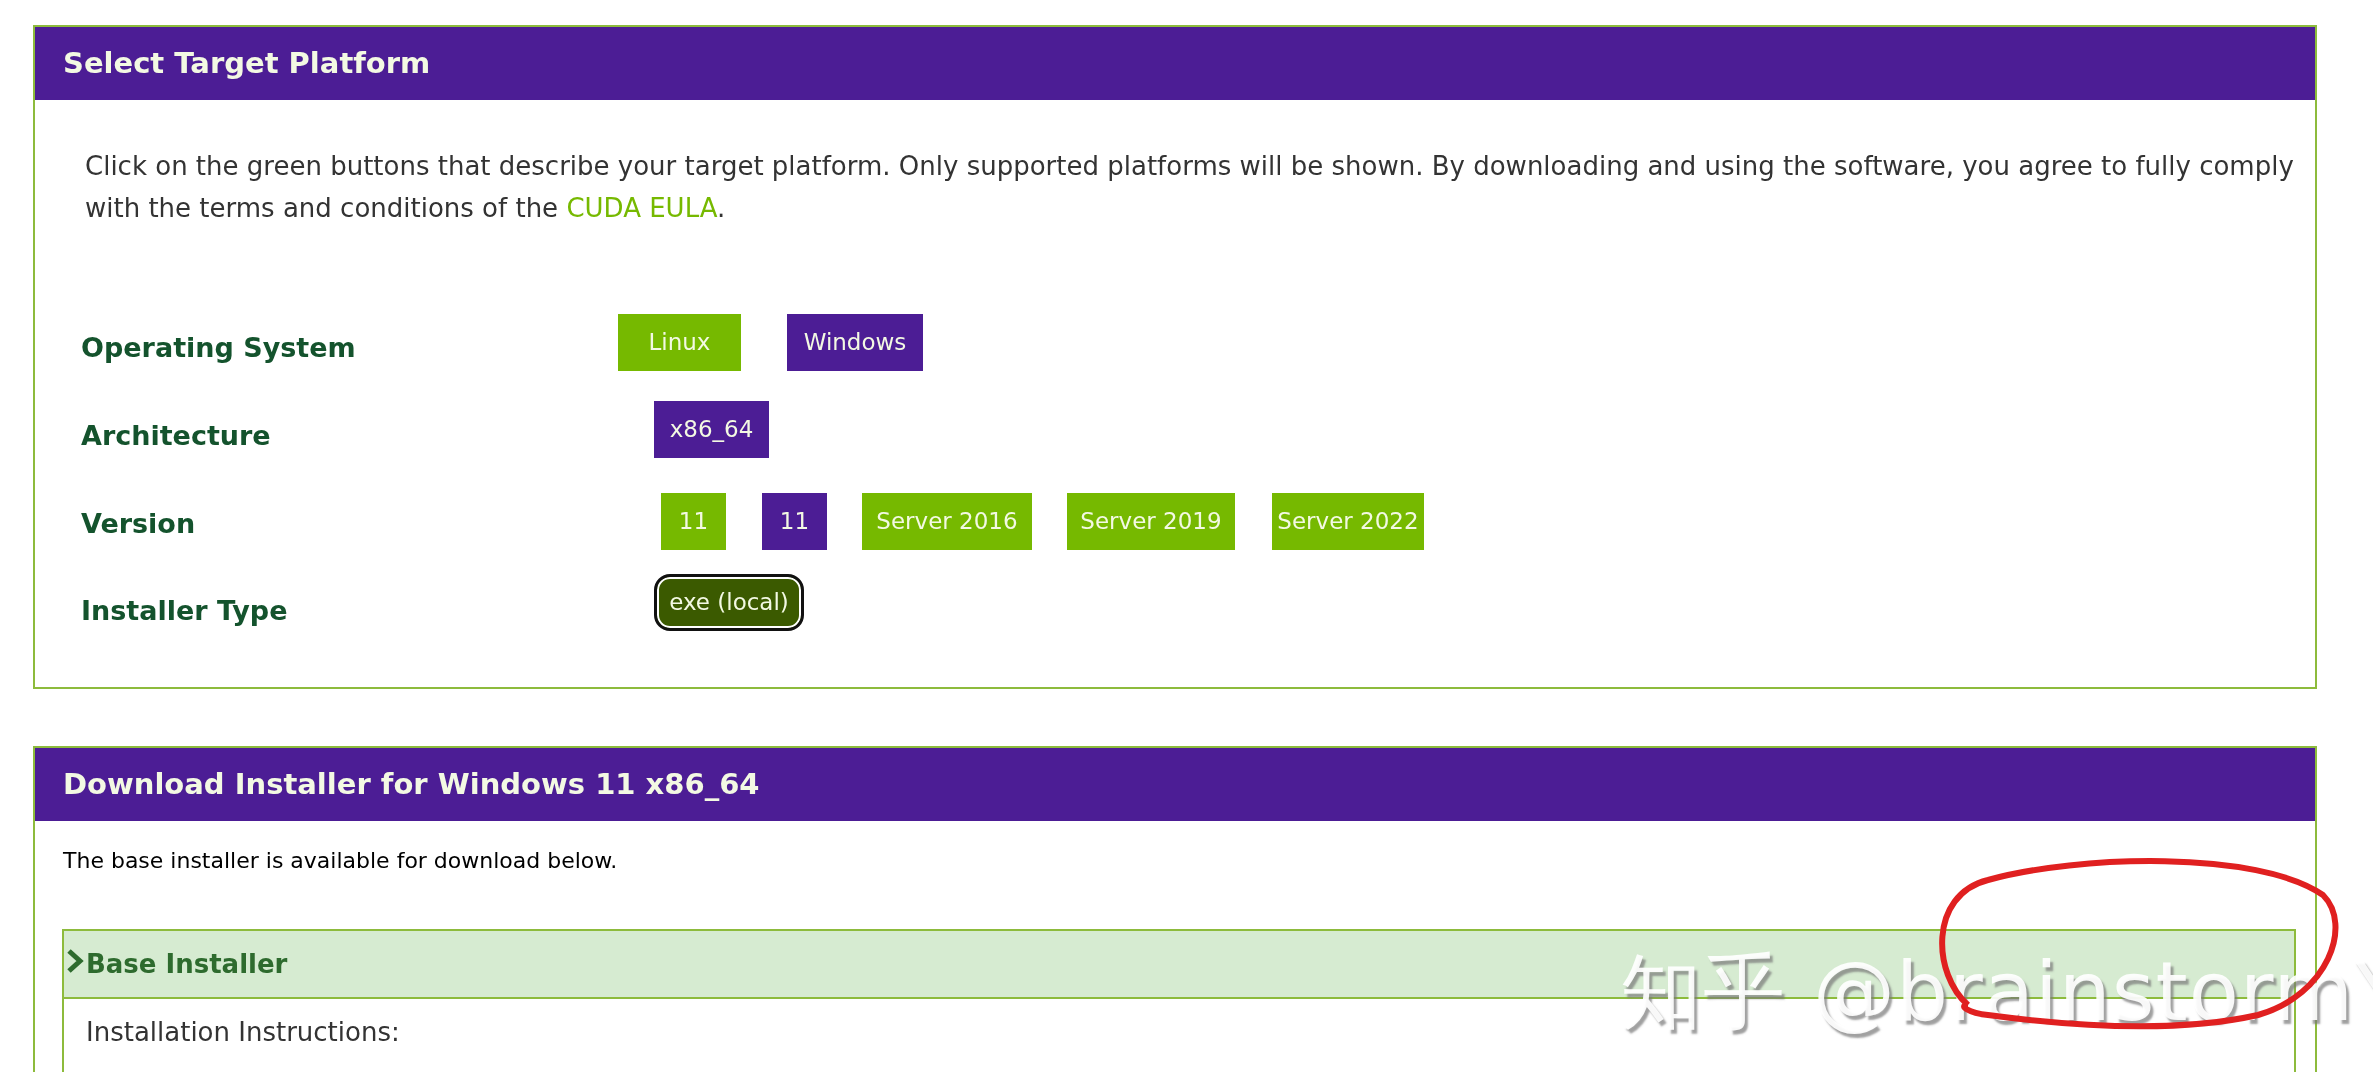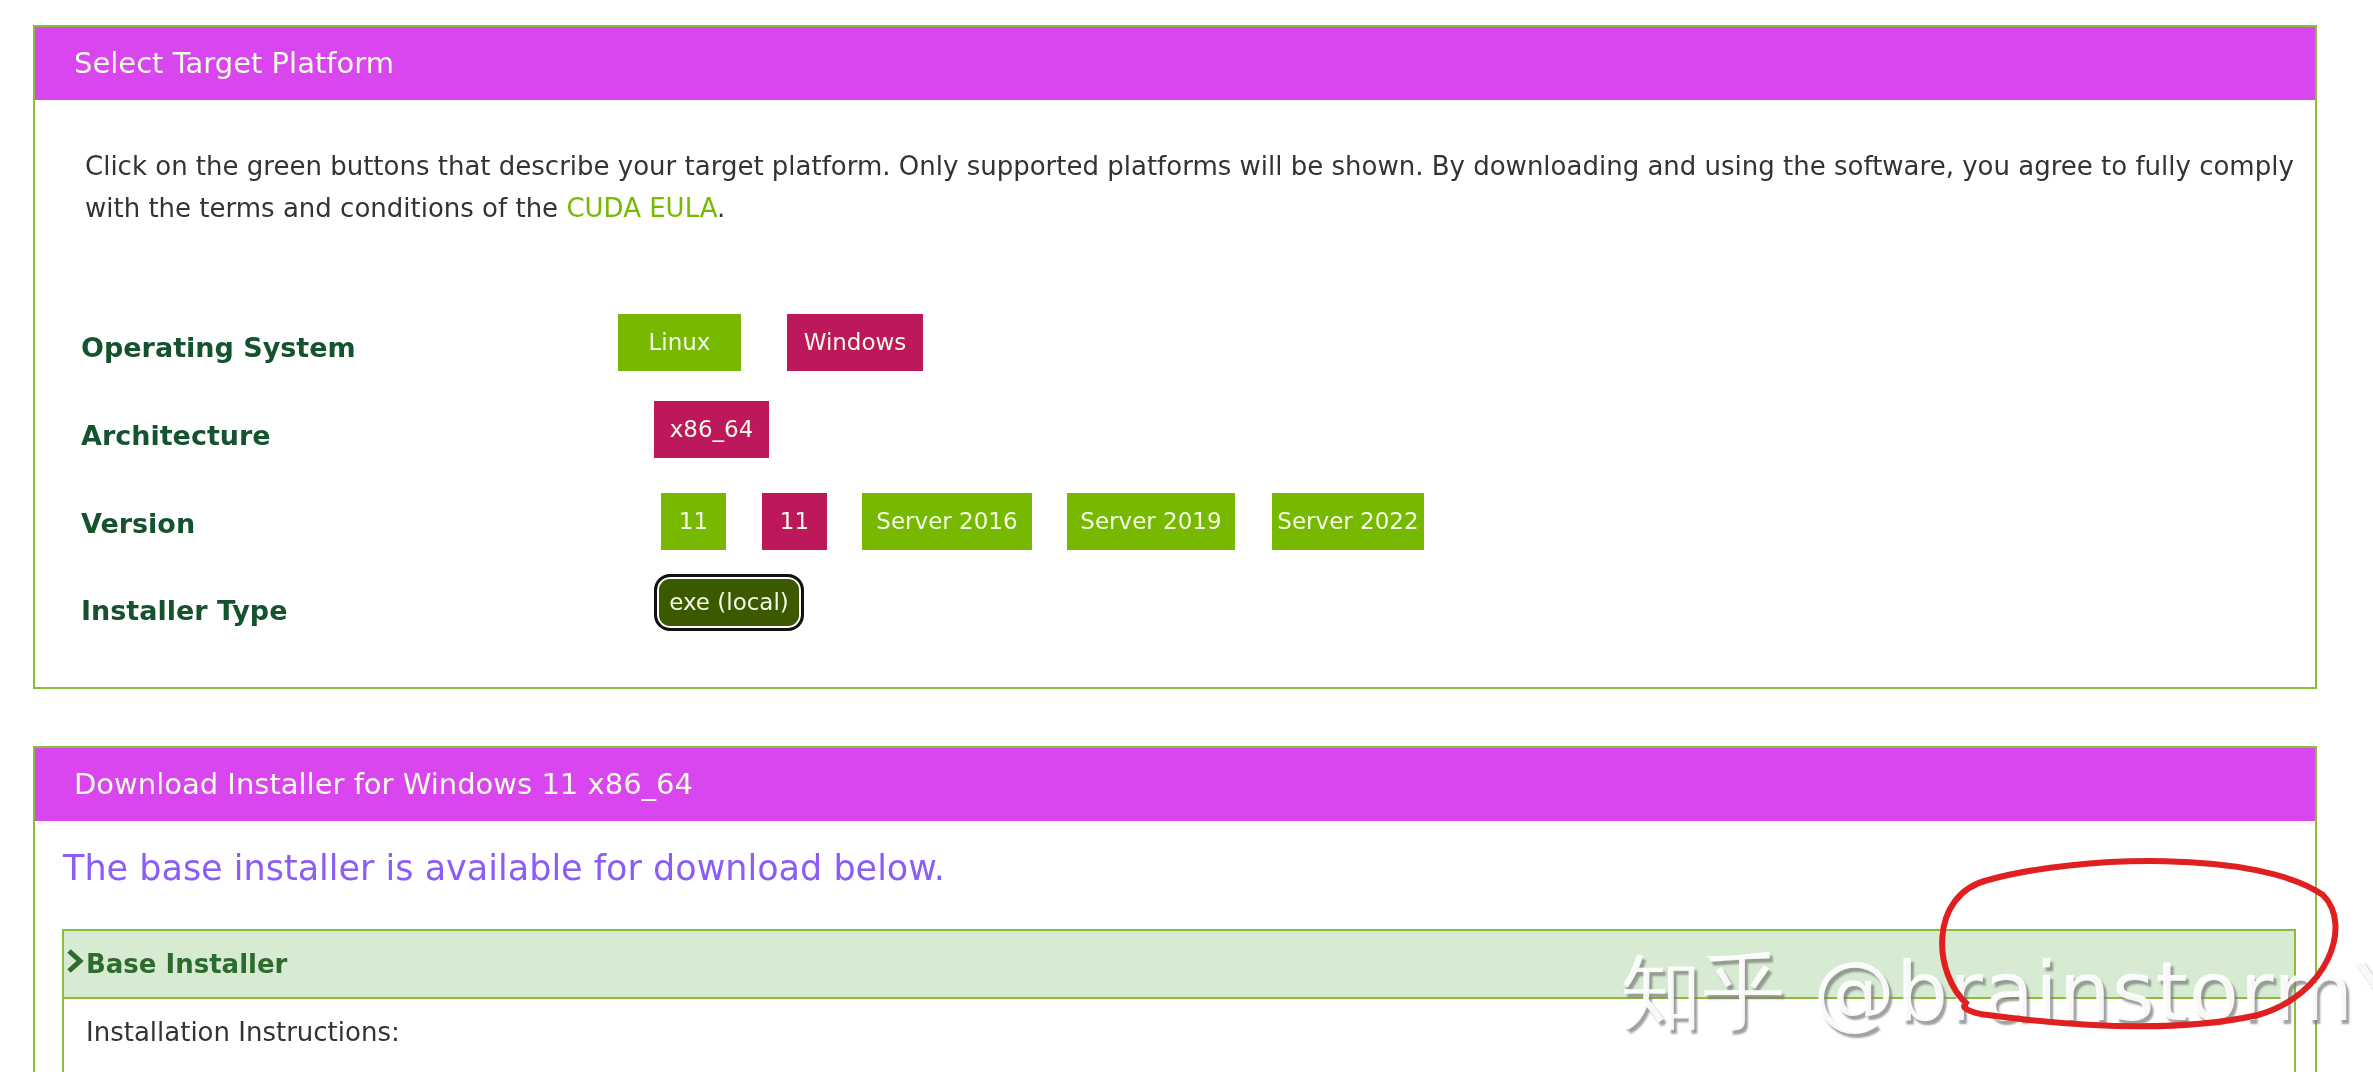--- a/index.html
+++ b/index.html
@@ -1,28 +1,28 @@
 <!DOCTYPE html>
 <html><head>
 <meta charset="utf-8">
 <style>
   html, body { margin:0; padding:0; background:#ffffff; }
   body { width:2373px; height:1072px; position:relative; overflow:hidden;
          font-family:"DejaVu Sans", "Liberation Sans", sans-serif; color:#2b2b2b; }
   .panel { position:absolute; left:33px; width:2284px; border:2px solid #8dbb3c; background:#fff; box-sizing:border-box; }
-  .panel-header { background:#d946ef; color:#f3f9e3; font-weight:normal; font-size:29px; height:73px; line-height:73px; padding-left:39px; }
+  .panel-header { background:#4c1d95; color:#f3f9e3; font-weight:bold; font-size:29px; height:73px; line-height:73px; padding-left:28px; }
   #p1 { top:25px; height:664px; }
   #p2 { top:746px; height:340px; border-bottom:none; }
   .intro { position:absolute; left:50px; top:118px; width:2220px; font-size:26px; line-height:42px; color:#333; }
   .intro a { color:#76b900; text-decoration:none; }
   .label { position:absolute; left:46px; font-size:27px; font-weight:bold; color:#14532d; }
   .btn { position:absolute; height:57px; line-height:57px; background:#76b900; color:#f3f9e3; font-size:23px; text-align:center; box-sizing:border-box; cursor:pointer; }
-  .btn.sel { background:#be185d; }
+  .btn.sel { background:#4c1d95; }
   .btn.focus { background:#3b5a00; border:3px solid #111; box-shadow:inset 0 0 0 2px #fff; border-radius:16px; line-height:51px; }
-  .sub { position:absolute; left:28px; top:100px; font-size:35px; color:#8b5cf6; }
+  .sub { position:absolute; left:28px; top:100px; font-size:22px; color:#000000; }
   .base-row { position:absolute; left:27px; top:181px; width:2234px; height:70px; background:#d6ebd1; border:2px solid #8dbb3c; box-sizing:border-box; }
   .base-title { position:absolute; left:2px; top:0; line-height:66px; font-size:26px; font-weight:bold; color:#2e6b2e; }
   .chev { display:inline-block; margin-right:2px; }
   .dl-btn { position:absolute; right:22px; top:0; width:318px; height:66px; background:#76b900; color:#f3f9e3; font-size:25px; line-height:66px; text-align:center; cursor:pointer; }
   .inst-box { position:absolute; left:27px; top:249px; width:2234px; height:120px; border-left:2px solid #8dbb3c; border-right:2px solid #8dbb3c; box-sizing:border-box; }
   .inst { position:absolute; left:22px; top:20px; font-size:26px; color:#333; }
   .watermark { position:absolute; left:1620px; top:938px; font-size:82px; color:rgba(255,255,255,0.92); text-shadow:3px 4px 2px rgba(120,120,120,0.7); white-space:nowrap; pointer-events:none; letter-spacing:1px; }
   .circle { position:absolute; left:1928px; top:855px; width:415px; height:175px; pointer-events:none; }
 </style>
 </head>

